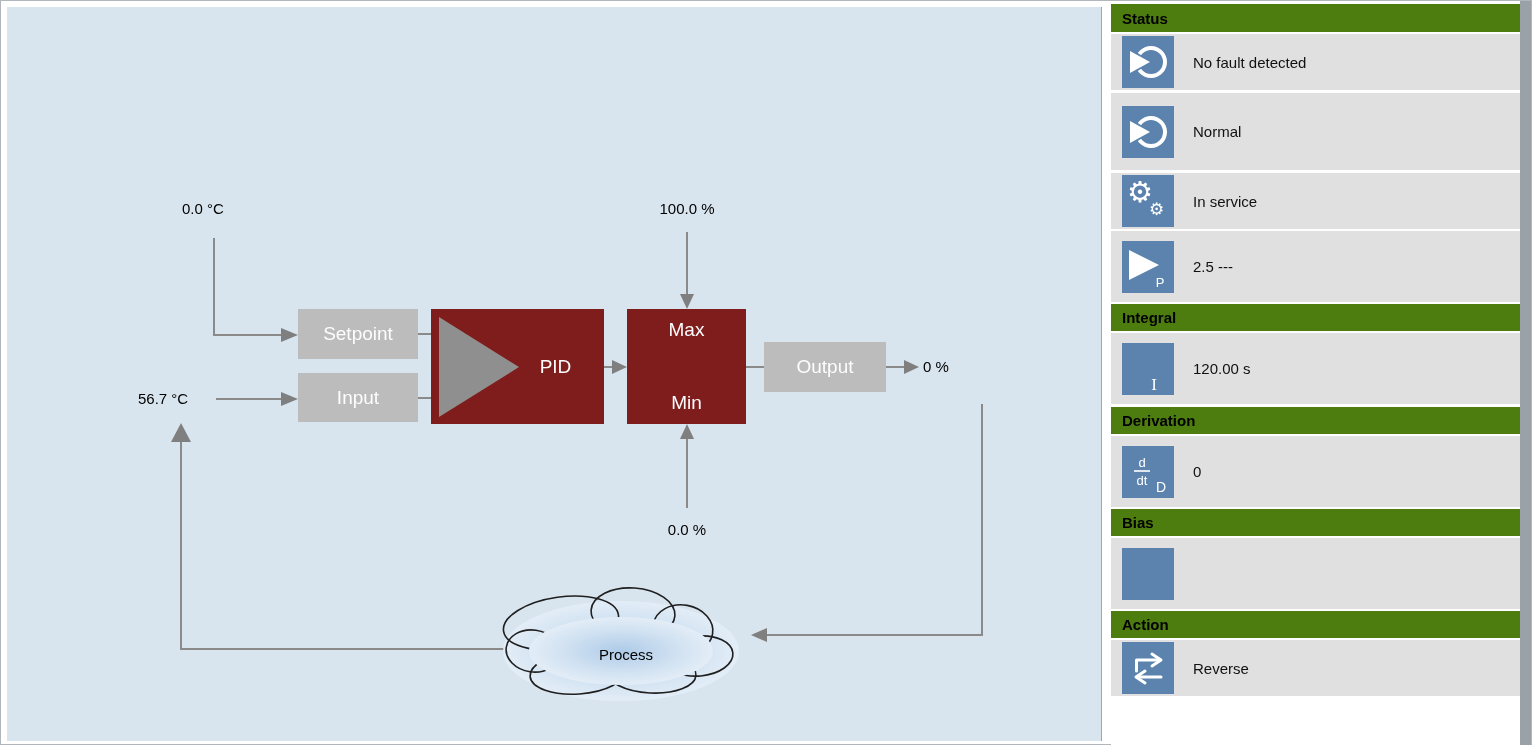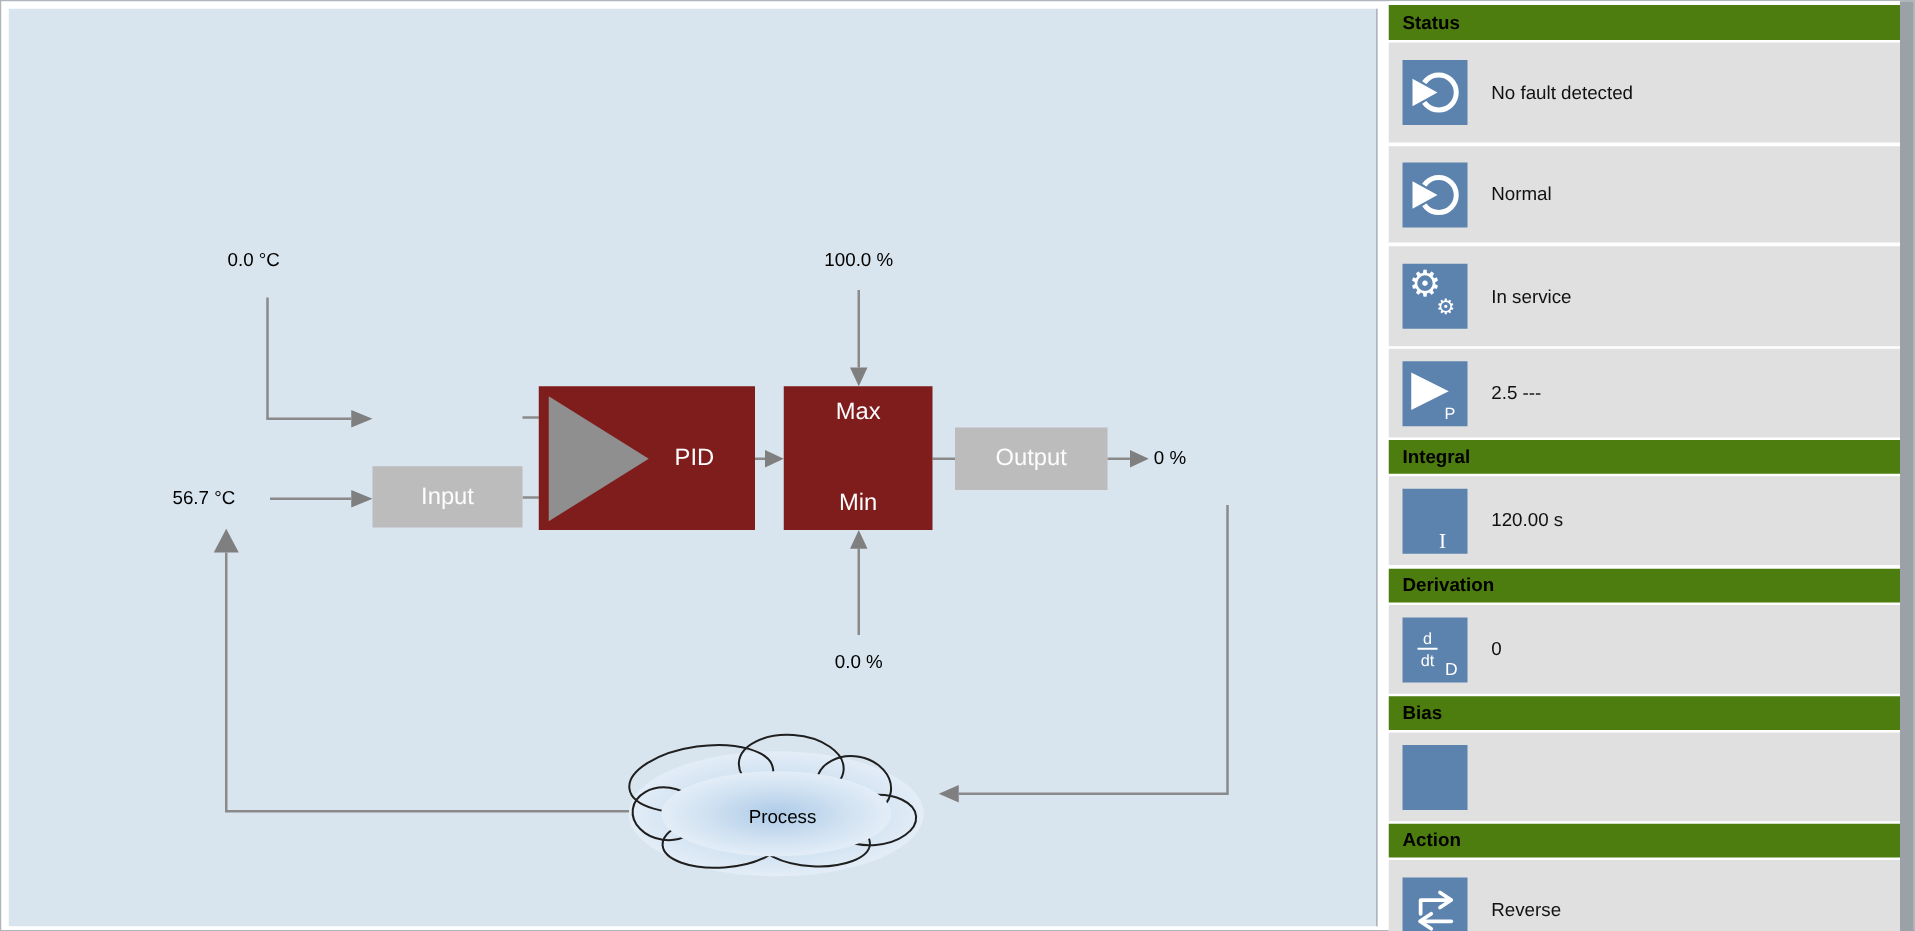--- a/index.html
+++ b/index.html
@@ -27,21 +27,21 @@
 
   
   .panel{position:absolute;left:1110px;top:0;width:411px;height:745px;background:#ffffff;}
   .hdr{background:#4d7c0f;color:#000;font-weight:bold;font-size:15px;
        display:flex;align-items:center;padding-left:11px;box-sizing:border-box;}
   .row{background:#e0e0e0;display:flex;align-items:center;}
   .tile{width:52px;height:52px;background:#5b83ae;margin-left:11px;
         position:relative;flex:none;}
   .rlabel{margin-left:19px;font-size:15px;color:#111;white-space:nowrap;}
   .mt2{margin-top:2px}.mt3{margin-top:3px}
-  .h27{height:27px}.h28{height:28px}.h61{height:77px}.h68{height:80px}.h71{height:71px}
+  .h27{height:27px}.h28{height:28px}.h61{height:77px}.h68{height:56px}.h71{height:71px}
   .gear{position:absolute;color:#ffffff;line-height:1;}
   .g1{left:5px;top:3px;font-size:29px;}
   .g2{left:27px;top:26px;font-size:17px;}
   .scrollstrip{position:absolute;right:0;top:0;width:11px;height:745px;background:#9aa1a7;}
 </style>
 </head>
 <body>
 
 <div class="page">
 
@@ -115,20 +115,23 @@
       </g>
     </svg>
 
     <div class="dlabel" style="left:175px;top:193px">0.0 °C</div>
     <div class="dlabel" style="left:131px;top:383px">56.7 °C</div>
     <div class="dlabel center-x" style="left:680px;top:193px">100.0 %</div>
     <div class="dlabel center-x" style="left:680px;top:514px">0.0 %</div>
     <div class="dlabel" style="left:916px;top:351px">0 %</div>
     <div class="dlabel center-xy" style="left:619px;top:647px">Process</div>
 
+    <div class="box" style="left:291px;top:302px;width:120px;height:50px">
+      <span>Setpoint</span>
+    </div>
     <div class="box" style="left:291px;top:366px;width:120px;height:49px">
       <span>Input</span>
     </div>
 
     <div class="pid-block" style="left:424px;top:302px;width:173px;height:115px">
       <div class="pid-tri"></div>
       <div class="pid-text">PID</div>
     </div>
 
     <div class="pid-block" style="left:620px;top:302px;width:119px;height:115px">

